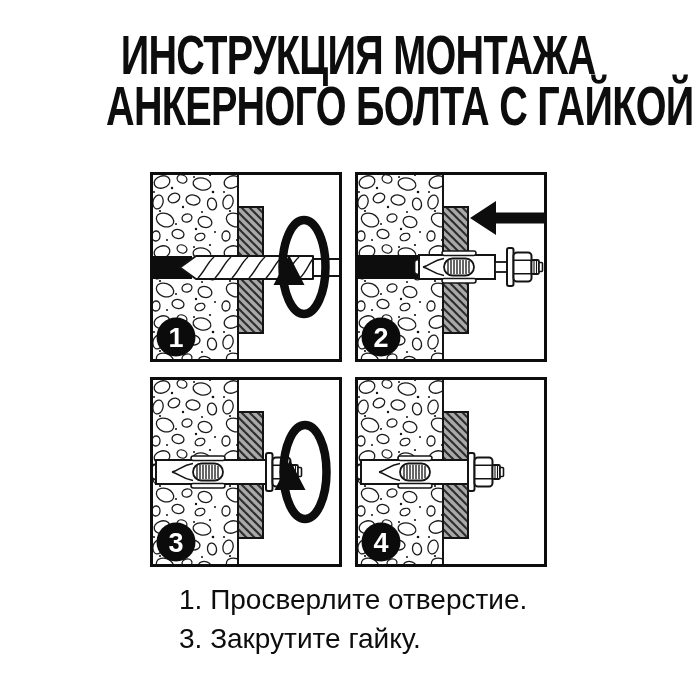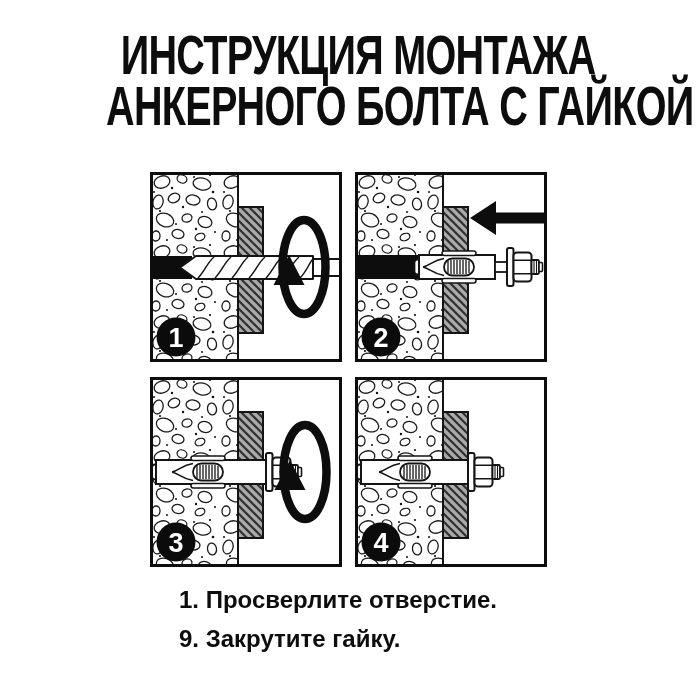--- a/index.html
+++ b/index.html
@@ -16,21 +16,21 @@
     display:block;font-weight:bold;font-size:55px;line-height:51px;
     letter-spacing:-1px;white-space:nowrap;
     transform:scaleX(0.72);transform-origin:50% 50%;
     color:var(--ink);
   }
   .panel{position:absolute;width:192px;height:190px;display:block;background:#fff;}
   .panel text{font-family:"Liberation Sans",sans-serif;}
   .badge-num{font-weight:bold;font-size:27px;fill:#ffffff;}
   .instructions{
     position:absolute;left:179px;top:581px;
-    font-size:24px;line-height:38.5px;color:var(--ink);font-weight:bold;
+    font-size:28px;line-height:38.5px;color:var(--ink);
   }
   .defs-holder{position:absolute;width:0;height:0;}
 </style>
 </head>
 <body>
 
 <div class="poster">
 
   <svg class="defs-holder" aria-hidden="true">
     <defs>
@@ -179,16 +179,16 @@
     </g>
     <g>
       <circle cx="26" cy="165" r="19.5" fill="#0b0b0b"></circle>
       <text class="badge-num" x="26" y="174.5" text-anchor="middle">4</text>
     </g>
     <rect x="1.5" y="1.5" width="189" height="187" fill="none" stroke="#0d0d0d" stroke-width="3"></rect>
   </svg>
 
   <div class="instructions">
     <div class="instruction">1. Просверлите отверстие.</div>
-    <div class="instruction">9. Закрутите гайку.</div>
+    <div class="instruction">3. Закрутите гайку.</div>
   </div>
 
 </div>
 
 </body></html>

